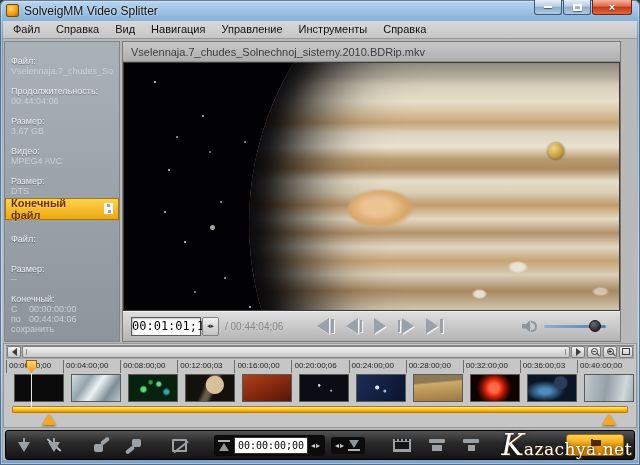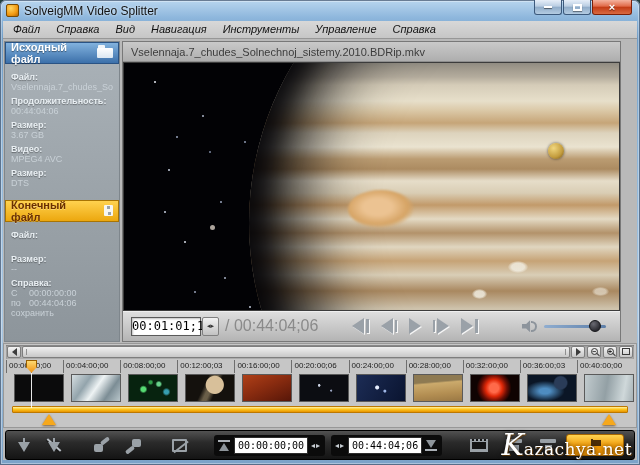--- a/index.html
+++ b/index.html
@@ -21,36 +21,36 @@
   .win-btns { position:absolute; top:0; right:8px; display:flex; }
   .win-btn { width:28px; height:15px; border:1px solid #3c597c; border-top:none; display:flex; align-items:center; justify-content:center;
     background:linear-gradient(180deg,#e6eef8,#b9cde2 45%,#8fabc8 50%,#b4cce2); border-radius:0 0 3px 3px; margin-left:1px; cursor:default; }
   .win-btn.close { width:40px; background:linear-gradient(180deg,#f4b29e,#e06a48 45%,#c23a14 50%,#d96a42); border-color:#7c2008; }
   .glyph-min { width:8px; height:2px; background:#fff; box-shadow:0 1px 1px rgba(0,0,0,.5); }
   .glyph-max { width:9px; height:7px; border:2px solid #fff; box-shadow:0 1px 1px rgba(0,0,0,.4); }
   .glyph-close { color:#fff; font-size:11px; font-weight:bold; line-height:1; text-shadow:0 1px 1px rgba(0,0,0,.5); }
   
   .client { position:absolute; top:21px; left:3px; right:3px; bottom:5px; background:#b9b9b9; display:flex; flex-direction:column; }
   .menubar { height:18px; background:linear-gradient(#d8d8d8,#c6c6c6); border-bottom:1px solid #979797; display:flex; align-items:center; padding-left:2px; }
-  .menu-item { font-size:11px; color:#111; padding:2px 8px; cursor:default;font-style:italic; }
+  .menu-item { font-size:11px; color:#111; padding:2px 8px; cursor:default; }
   
   .content { display:flex; height:305px; }
   .sidebar { width:116px; margin:2px 1px 0 1px; background:linear-gradient(180deg,#aab2b8,#8d959b);
     border:1px solid #7e868c; display:flex; flex-direction:column; font-size:9px; }
   .panel-header { height:22px; display:flex; align-items:center; justify-content:space-between; padding:0 5px;
     font-size:11px; font-weight:bold; }
   .panel-header.src { background:linear-gradient(180deg,#82b2de,#3c70aa); color:#fff; border:1px solid #2a5384; text-shadow:0 1px 1px rgba(0,0,0,.4); }
   .panel-header.out { background:linear-gradient(180deg,#ffd24f,#eca70e); color:#6b3000; border:1px solid #a87404; text-shadow:0 1px 0 rgba(255,255,255,.3); }
   .icon-folder { width:16px; height:10px; background:linear-gradient(#ffffff,#dbe7f2); border-radius:1px; position:relative; }
   .icon-folder::before { content:""; position:absolute; top:-3px; left:1px; width:7px; height:3px; background:#f2f6fa; border-radius:1px 1px 0 0; }
   .icon-disk { width:14px; height:11px; background:#f6f6f2; border-radius:1px; position:relative; }
   .icon-disk::before { content:""; position:absolute; top:1px; left:3px; right:3px; height:3px; background:#9aa4ac; }
   .icon-disk::after { content:""; position:absolute; bottom:1px; left:4px; width:3px; height:3px; background:#9aa4ac; }
   .panel-body { padding:4px 6px 2px 6px; }
-  .f-label { font-weight:bold; color:#eaf0f4; text-shadow:0 1px 1px rgba(0,0,0,.35); margin-top:4px; }
+  .f-label { font-weight:normal; color:#eaf0f4; text-shadow:0 1px 1px rgba(0,0,0,.35); margin-top:10px; }
   .f-value { color:#c9d1d7; white-space:nowrap; overflow:hidden; min-height:10px; }
   .frag-row { display:flex; color:#c9d1d7; }
   .frag-row .fr-l { width:18px; }
   
   .video-pane { flex:1; display:flex; flex-direction:column; margin:2px 16px 0 1px; border:1px solid #787878; }
   .file-title { height:20px; line-height:20px; background:linear-gradient(#c9c9c9,#aeaeae); border-bottom:1px solid #8e8e8e;
     color:#3c3c3c; font-size:11px; padding-left:8px; white-space:nowrap; overflow:hidden; }
   .screen { flex:1; position:relative; background:#020205; overflow:hidden; border:1px solid #3c3c3c; }
   .stars { position:absolute; width:2px; height:2px; background:#e8ecf4; border-radius:50%; top:18px; left:30px;
     box-shadow: 48px 34px #aeb6c8, 14px 88px #c8d0e0, 66px 120px #9aa4bc, 30px 160px #d8dee8, 90px 60px #8e98b0,
@@ -73,21 +73,21 @@
   .moon-io { position:absolute; left:424px; top:80px; width:16px; height:16px; border-radius:50%;
     background:radial-gradient(circle at 35% 32%, #f0d67e, #c39c3d 60%, #6e4f17); box-shadow:0 0 3px rgba(0,0,0,.6); }
   .moon-small { position:absolute; left:86px; top:162px; width:5px; height:5px; border-radius:50%; background:#aca49c; }
   
   .controlbar { height:30px; background:linear-gradient(#dedede,#b4b4b4); border-top:1px solid #efefef;
     display:flex; align-items:center; padding:0 8px; position:relative; }
   .time-box { width:70px; height:19px; background:#fff; border:1px solid #5a5a5a; box-shadow:inset 1px 1px 2px rgba(0,0,0,.25);
     font-family:"DejaVu Sans Mono", monospace; font-size:12px; text-align:center; line-height:17px; color:#000; }
   .spin-btn { width:17px; height:19px; margin-left:1px; background:linear-gradient(#f2f2f2,#c2c2c2); border:1px solid #808080;
     border-radius:2px; font-size:7px; color:#333; display:flex; align-items:center; justify-content:center; }
-  .dur-text { font-size:16px; color:#8a8a8a; margin-left:6px; }
+  .dur-text { font-size:10px; color:#8a8a8a; margin-left:6px; }
   .pb-group { display:flex; align-items:center; gap:12px; margin-left:34px; }
   .pb { display:flex; align-items:center; gap:2px; filter:drop-shadow(1px 1px 0 rgba(255,255,255,.85)); cursor:default; }
   .tri-l { width:0; height:0; border-top:8px solid transparent; border-bottom:8px solid transparent; border-right:12px solid #9aa1a8; }
   .tri-r { width:0; height:0; border-top:8px solid transparent; border-bottom:8px solid transparent; border-left:12px solid #9aa1a8; }
   .pbar { width:3px; height:14px; background:#9aa1a8; }
   .pbar.thin { width:2px; height:12px; }
   .vol-group { margin-left:auto; display:flex; align-items:center; gap:7px; padding-right:6px; }
   .icon-speaker { width:13px; height:13px; background:#8d949c; clip-path:polygon(0 32%,32% 32%,62% 4%,62% 96%,32% 68%,0 68%); }
   .spk-wave { width:6px; height:11px; border:2px solid #8d949c; border-left:none; border-top-right-radius:8px; border-bottom-right-radius:8px; margin-left:-4px; }
   .vol-track { position:relative; width:62px; height:3px; background:linear-gradient(90deg,#8fadd0,#5d7ea8); border-radius:2px; }
@@ -180,55 +180,51 @@
       </div>
   </div>
 
   <div class="client">
 
     <div class="menubar" id="menubar">
         <span class="menu-item">Файл</span>
         <span class="menu-item">Справка</span>
         <span class="menu-item">Вид</span>
         <span class="menu-item">Навигация</span>
+        <span class="menu-item">Управление</span>
         <span class="menu-item">Инструменты</span>
-        <span class="menu-item">Управление</span>
         <span class="menu-item">Справка</span>
       </div>
 
     <div class="content">
 
       <div class="sidebar">
-        <div class="panel-header src">
-          <span>Исходный файл</span>
-          <span class="icon-folder"></span>
-        </div>
         <div class="panel-body" id="src-fields">
             <div class="f-label">Файл:</div>
             <div class="f-value">Vselennaja.7_chudes_Solnech</div>
             <div class="f-label">Продолжительность:</div>
             <div class="f-value">00:44:04:06</div>
             <div class="f-label">Размер:</div>
             <div class="f-value">3.67 GB</div>
             <div class="f-label">Видео:</div>
             <div class="f-value">MPEG4 AVC</div>
             <div class="f-label">Размер:</div>
             <div class="f-value">DTS</div>
           </div>
 
-        <div class="panel-header out" style="margin-top:10px;gap:33px;">
+        <div class="panel-header out" style="gap:33px;">
           <span>Конечный файл</span>
           <span class="icon-disk"></span>
         </div>
         <div class="panel-body">
           <div class="f-label">Файл:</div>
           <div class="f-value"></div>
           <div class="f-label">Размер:</div>
           <div class="f-value">--</div>
-          <div class="f-label">Справка:</div>
+          <div class="f-label">Конечный:</div>
           <div class="frag-row">
             <span class="fr-l">С</span>
             <span>00:00:00:00</span>
           </div>
           <div class="frag-row">
             <span class="fr-l">по</span>
             <span>00:44:04:06</span>
           </div>
           <div class="frag-row">сохранить</div>
         </div>
@@ -353,21 +349,20 @@
       <div class="bb-icon icon-thumbup flip"></div>
       <div class="bb-icon icon-inv" style="margin-left:18px;"></div>
 
       <div class="time-group tg1">
         <div class="icon-markt"></div>
         <div class="tfield">00:00:00;00</div>
         <div class="tarrows">◂▸</div>
       </div>
       <div class="time-group tg2">
         <div class="tarrows">◂▸</div>
-        <div class="tfield">00:44:04;06</div>
         <div class="icon-markt" style="transform:scaleY(-1);"></div>
       </div>
 
       <div class="icon-film"></div>
       <div class="icon-save"></div>
       <div class="icon-save alt"></div>
 
       <div class="start-btn">
         <div class="icon-flag"></div>
       </div>

